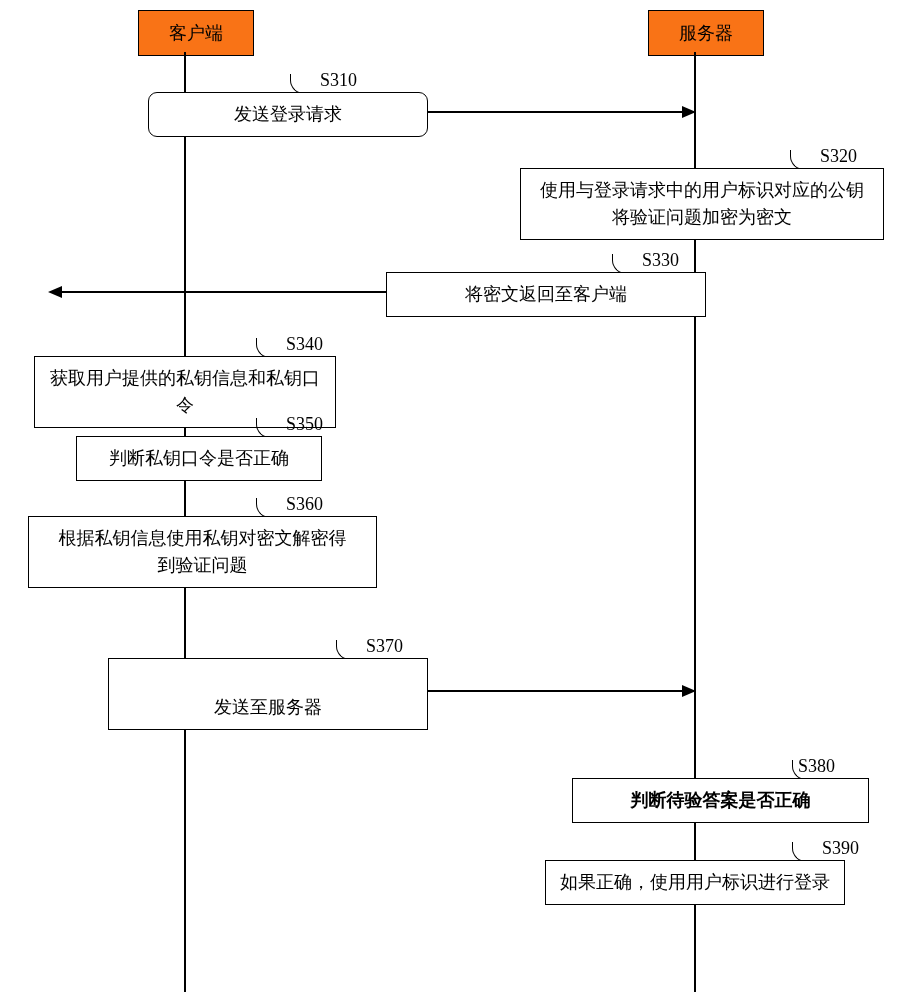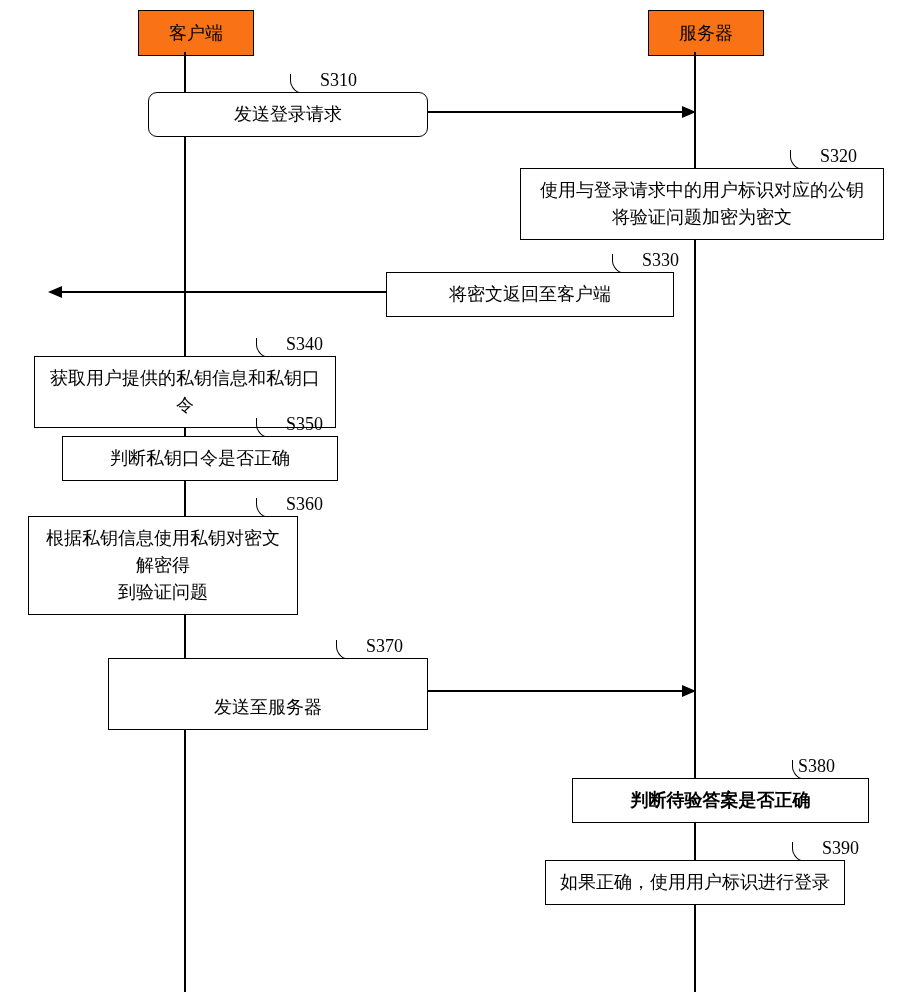--- a/index.html
+++ b/index.html
@@ -87,41 +87,41 @@
 
 <div class="hook" style="left:790px; top:150px;"></div>
 <div class="label" style="left:820px; top:146px;">S320</div>
 <div class="step-box" style="left:512px; top:168px; width:364px;margin-left:8px;">
   <span>使用与登录请求中的用户标识对应的公钥</span><br>
   <span>将验证问题加密为密文</span>
 </div>
 
 <div class="hook" style="left:612px; top:254px;"></div>
 <div class="label" style="left:642px; top:250px;">S330</div>
-<div class="step-box" style="left:386px; top:272px; width:288px;">
+<div class="step-box" style="left:386px; top:272px; width:320px;">
   <span>将密文返回至客户端</span>
 </div>
 <div class="arrow-line" style="left:60px; top:291px; width:326px;"></div>
 <div class="arrow-head-left" style="left:48px; top:286px;"></div>
 
 <div class="hook" style="left:256px; top:338px;"></div>
 <div class="label" style="left:286px; top:334px;">S340</div>
 <div class="step-box" style="left:34px; top:356px; width:302px;">
   <span>获取用户提供的私钥信息和私钥口令</span>
 </div>
 
 <div class="hook" style="left:256px; top:418px;"></div>
 <div class="label" style="left:286px; top:414px;">S350</div>
-<div class="step-box" style="left:62px; top:436px; width:276px;">
+<div class="step-box" style="left:76px; top:436px; width:246px;">
   <span>判断私钥口令是否正确</span>
 </div>
 
 <div class="hook" style="left:256px; top:498px;"></div>
 <div class="label" style="left:286px; top:494px;">S360</div>
-<div class="step-box" style="left:28px; top:516px; width:270px;">
+<div class="step-box" style="left:28px; top:516px; width:349px;">
   <span>根据私钥信息使用私钥对密文解密得</span><br>
   <span>到验证问题</span>
 </div>
 
 <div class="hook" style="left:336px; top:640px;"></div>
 <div class="label" style="left:366px; top:636px;">S370</div>
 <div class="step-box" style="left:108px; top:658px; width:320px;">
   <br>
   <span>发送至服务器</span>
 </div>

